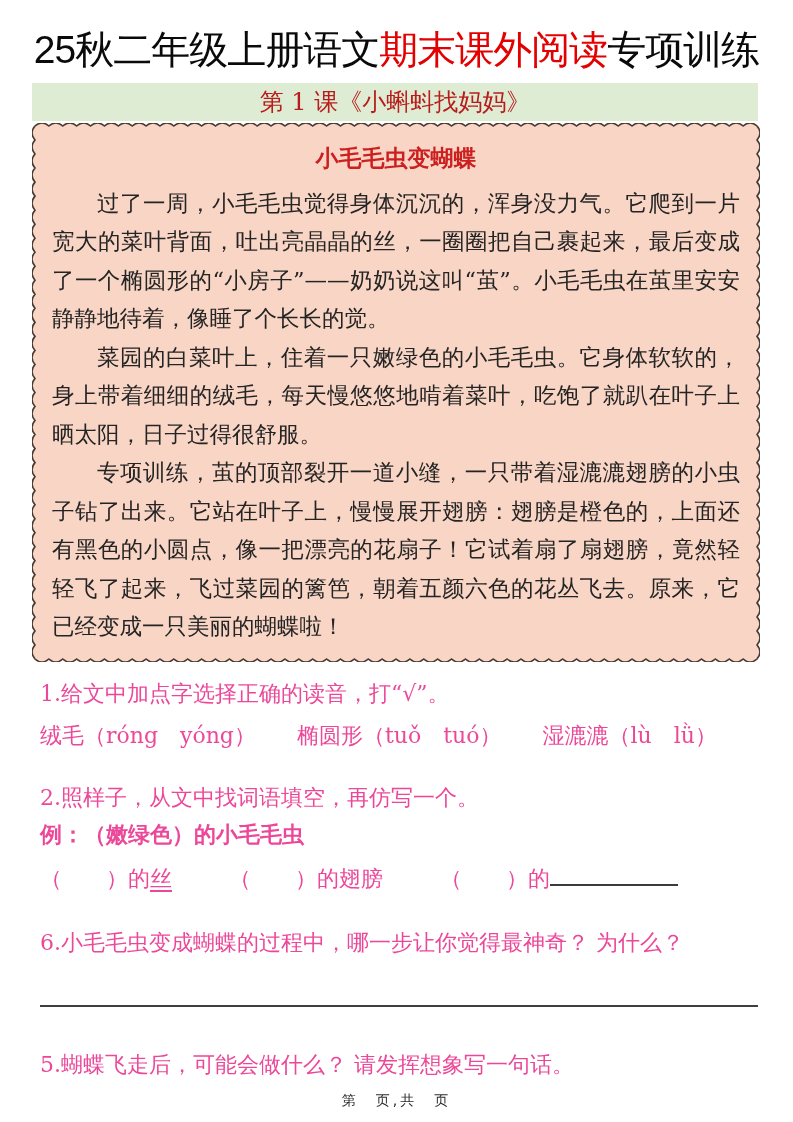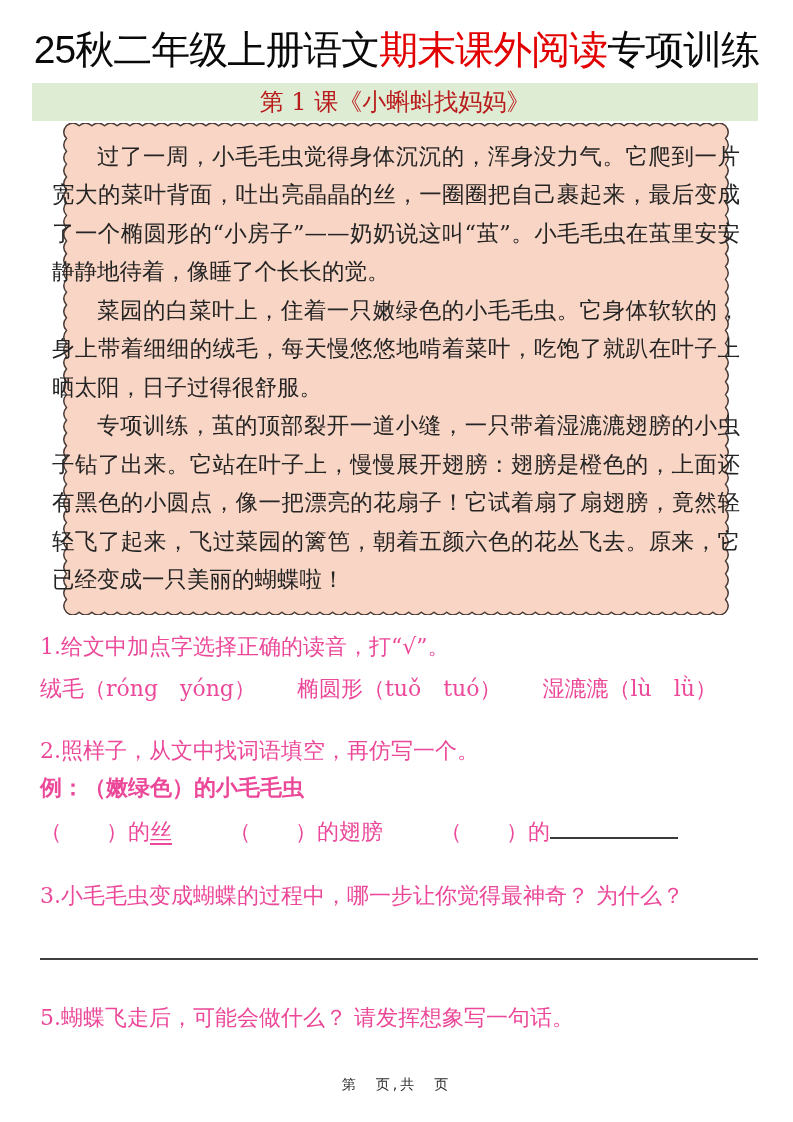--- a/index.html
+++ b/index.html
@@ -79,21 +79,21 @@
   }
   .q3{margin-top:28px;}
   .answer-line{
     width:718px;height:0;
     border-bottom:2px solid #3f3f3f;
     margin-top:44px;
   }
   .q4{margin-top:40px;}
   .footer{
     position:absolute;
-    bottom:28px;left:0;width:100%;
+    bottom:12px;left:0;width:100%;
     text-align:center;
     font-size:14px;
     letter-spacing:3px;
     color:#2a2a2a;
     font-family:"DejaVu Sans", sans-serif;
   }
 </style>
 </head>
 <body>
 
@@ -105,20 +105,21 @@
 
   <div class="content">
 
     <div class="lesson-banner">第 1 课《小蝌蚪找妈妈》</div>
 
     <div class="story-box">
       <svg class="wave" xmlns="http://www.w3.org/2000/svg" viewBox="0 0 728 539">
         <path id="wave-path" fill="#f8d5c5" stroke="#4a3a33" stroke-width="1.6" d="M 3 3 q 6.9423076923076925 -6 13.884615384615385 0 q 6.9423076923076925 -6 13.884615384615385 0 q 6.9423076923076925 -6 13.884615384615385 0 q 6.9423076923076925 -6 13.884615384615385 0 q 6.9423076923076925 -6 13.884615384615385 0 q 6.9423076923076925 -6 13.884615384615385 0 q 6.9423076923076925 -6 13.884615384615385 0 q 6.9423076923076925 -6 13.884615384615385 0 q 6.9423076923076925 -6 13.884615384615385 0 q 6.9423076923076925 -6 13.884615384615385 0 q 6.9423076923076925 -6 13.884615384615385 0 q 6.9423076923076925 -6 13.884615384615385 0 q 6.9423076923076925 -6 13.884615384615385 0 q 6.9423076923076925 -6 13.884615384615385 0 q 6.9423076923076925 -6 13.884615384615385 0 q 6.9423076923076925 -6 13.884615384615385 0 q 6.9423076923076925 -6 13.884615384615385 0 q 6.9423076923076925 -6 13.884615384615385 0 q 6.9423076923076925 -6 13.884615384615385 0 q 6.9423076923076925 -6 13.884615384615385 0 q 6.9423076923076925 -6 13.884615384615385 0 q 6.9423076923076925 -6 13.884615384615385 0 q 6.9423076923076925 -6 13.884615384615385 0 q 6.9423076923076925 -6 13.884615384615385 0 q 6.9423076923076925 -6 13.884615384615385 0 q 6.9423076923076925 -6 13.884615384615385 0 q 6.9423076923076925 -6 13.884615384615385 0 q 6.9423076923076925 -6 13.884615384615385 0 q 6.9423076923076925 -6 13.884615384615385 0 q 6.9423076923076925 -6 13.884615384615385 0 q 6.9423076923076925 -6 13.884615384615385 0 q 6.9423076923076925 -6 13.884615384615385 0 q 6.9423076923076925 -6 13.884615384615385 0 q 6.9423076923076925 -6 13.884615384615385 0 q 6.9423076923076925 -6 13.884615384615385 0 q 6.9423076923076925 -6 13.884615384615385 0 q 6.9423076923076925 -6 13.884615384615385 0 q 6.9423076923076925 -6 13.884615384615385 0 q 6.9423076923076925 -6 13.884615384615385 0 q 6.9423076923076925 -6 13.884615384615385 0 q 6.9423076923076925 -6 13.884615384615385 0 q 6.9423076923076925 -6 13.884615384615385 0 q 6.9423076923076925 -6 13.884615384615385 0 q 6.9423076923076925 -6 13.884615384615385 0 q 6.9423076923076925 -6 13.884615384615385 0 q 6.9423076923076925 -6 13.884615384615385 0 q 6.9423076923076925 -6 13.884615384615385 0 q 6.9423076923076925 -6 13.884615384615385 0 q 6.9423076923076925 -6 13.884615384615385 0 q 6.9423076923076925 -6 13.884615384615385 0 q 6.9423076923076925 -6 13.884615384615385 0 q 6.9423076923076925 -6 13.884615384615385 0 q 6 7.0131578947368425 0 14.026315789473685 q 6 7.0131578947368425 0 14.026315789473685 q 6 7.0131578947368425 0 14.026315789473685 q 6 7.0131578947368425 0 14.026315789473685 q 6 7.0131578947368425 0 14.026315789473685 q 6 7.0131578947368425 0 14.026315789473685 q 6 7.0131578947368425 0 14.026315789473685 q 6 7.0131578947368425 0 14.026315789473685 q 6 7.0131578947368425 0 14.026315789473685 q 6 7.0131578947368425 0 14.026315789473685 q 6 7.0131578947368425 0 14.026315789473685 q 6 7.0131578947368425 0 14.026315789473685 q 6 7.0131578947368425 0 14.026315789473685 q 6 7.0131578947368425 0 14.026315789473685 q 6 7.0131578947368425 0 14.026315789473685 q 6 7.0131578947368425 0 14.026315789473685 q 6 7.0131578947368425 0 14.026315789473685 q 6 7.0131578947368425 0 14.026315789473685 q 6 7.0131578947368425 0 14.026315789473685 q 6 7.0131578947368425 0 14.026315789473685 q 6 7.0131578947368425 0 14.026315789473685 q 6 7.0131578947368425 0 14.026315789473685 q 6 7.0131578947368425 0 14.026315789473685 q 6 7.0131578947368425 0 14.026315789473685 q 6 7.0131578947368425 0 14.026315789473685 q 6 7.0131578947368425 0 14.026315789473685 q 6 7.0131578947368425 0 14.026315789473685 q 6 7.0131578947368425 0 14.026315789473685 q 6 7.0131578947368425 0 14.026315789473685 q 6 7.0131578947368425 0 14.026315789473685 q 6 7.0131578947368425 0 14.026315789473685 q 6 7.0131578947368425 0 14.026315789473685 q 6 7.0131578947368425 0 14.026315789473685 q 6 7.0131578947368425 0 14.026315789473685 q 6 7.0131578947368425 0 14.026315789473685 q 6 7.0131578947368425 0 14.026315789473685 q 6 7.0131578947368425 0 14.026315789473685 q 6 7.0131578947368425 0 14.026315789473685 q -6.9423076923076925 6 -13.884615384615385 0 q -6.9423076923076925 6 -13.884615384615385 0 q -6.9423076923076925 6 -13.884615384615385 0 q -6.9423076923076925 6 -13.884615384615385 0 q -6.9423076923076925 6 -13.884615384615385 0 q -6.9423076923076925 6 -13.884615384615385 0 q -6.9423076923076925 6 -13.884615384615385 0 q -6.9423076923076925 6 -13.884615384615385 0 q -6.9423076923076925 6 -13.884615384615385 0 q -6.9423076923076925 6 -13.884615384615385 0 q -6.9423076923076925 6 -13.884615384615385 0 q -6.9423076923076925 6 -13.884615384615385 0 q -6.9423076923076925 6 -13.884615384615385 0 q -6.9423076923076925 6 -13.884615384615385 0 q -6.9423076923076925 6 -13.884615384615385 0 q -6.9423076923076925 6 -13.884615384615385 0 q -6.9423076923076925 6 -13.884615384615385 0 q -6.9423076923076925 6 -13.884615384615385 0 q -6.9423076923076925 6 -13.884615384615385 0 q -6.9423076923076925 6 -13.884615384615385 0 q -6.9423076923076925 6 -13.884615384615385 0 q -6.9423076923076925 6 -13.884615384615385 0 q -6.9423076923076925 6 -13.884615384615385 0 q -6.9423076923076925 6 -13.884615384615385 0 q -6.9423076923076925 6 -13.884615384615385 0 q -6.9423076923076925 6 -13.884615384615385 0 q -6.9423076923076925 6 -13.884615384615385 0 q -6.9423076923076925 6 -13.884615384615385 0 q -6.9423076923076925 6 -13.884615384615385 0 q -6.9423076923076925 6 -13.884615384615385 0 q -6.9423076923076925 6 -13.884615384615385 0 q -6.9423076923076925 6 -13.884615384615385 0 q -6.9423076923076925 6 -13.884615384615385 0 q -6.9423076923076925 6 -13.884615384615385 0 q -6.9423076923076925 6 -13.884615384615385 0 q -6.9423076923076925 6 -13.884615384615385 0 q -6.9423076923076925 6 -13.884615384615385 0 q -6.9423076923076925 6 -13.884615384615385 0 q -6.9423076923076925 6 -13.884615384615385 0 q -6.9423076923076925 6 -13.884615384615385 0 q -6.9423076923076925 6 -13.884615384615385 0 q -6.9423076923076925 6 -13.884615384615385 0 q -6.9423076923076925 6 -13.884615384615385 0 q -6.9423076923076925 6 -13.884615384615385 0 q -6.9423076923076925 6 -13.884615384615385 0 q -6.9423076923076925 6 -13.884615384615385 0 q -6.9423076923076925 6 -13.884615384615385 0 q -6.9423076923076925 6 -13.884615384615385 0 q -6.9423076923076925 6 -13.884615384615385 0 q -6.9423076923076925 6 -13.884615384615385 0 q -6.9423076923076925 6 -13.884615384615385 0 q -6.9423076923076925 6 -13.884615384615385 0 q -6 -7.0131578947368425 0 -14.026315789473685 q -6 -7.0131578947368425 0 -14.026315789473685 q -6 -7.0131578947368425 0 -14.026315789473685 q -6 -7.0131578947368425 0 -14.026315789473685 q -6 -7.0131578947368425 0 -14.026315789473685 q -6 -7.0131578947368425 0 -14.026315789473685 q -6 -7.0131578947368425 0 -14.026315789473685 q -6 -7.0131578947368425 0 -14.026315789473685 q -6 -7.0131578947368425 0 -14.026315789473685 q -6 -7.0131578947368425 0 -14.026315789473685 q -6 -7.0131578947368425 0 -14.026315789473685 q -6 -7.0131578947368425 0 -14.026315789473685 q -6 -7.0131578947368425 0 -14.026315789473685 q -6 -7.0131578947368425 0 -14.026315789473685 q -6 -7.0131578947368425 0 -14.026315789473685 q -6 -7.0131578947368425 0 -14.026315789473685 q -6 -7.0131578947368425 0 -14.026315789473685 q -6 -7.0131578947368425 0 -14.026315789473685 q -6 -7.0131578947368425 0 -14.026315789473685 q -6 -7.0131578947368425 0 -14.026315789473685 q -6 -7.0131578947368425 0 -14.026315789473685 q -6 -7.0131578947368425 0 -14.026315789473685 q -6 -7.0131578947368425 0 -14.026315789473685 q -6 -7.0131578947368425 0 -14.026315789473685 q -6 -7.0131578947368425 0 -14.026315789473685 q -6 -7.0131578947368425 0 -14.026315789473685 q -6 -7.0131578947368425 0 -14.026315789473685 q -6 -7.0131578947368425 0 -14.026315789473685 q -6 -7.0131578947368425 0 -14.026315789473685 q -6 -7.0131578947368425 0 -14.026315789473685 q -6 -7.0131578947368425 0 -14.026315789473685 q -6 -7.0131578947368425 0 -14.026315789473685 q -6 -7.0131578947368425 0 -14.026315789473685 q -6 -7.0131578947368425 0 -14.026315789473685 q -6 -7.0131578947368425 0 -14.026315789473685 q -6 -7.0131578947368425 0 -14.026315789473685 q -6 -7.0131578947368425 0 -14.026315789473685 q -6 -7.0131578947368425 0 -14.026315789473685 Z"></path>
       </svg>
       <div class="story-inner">
+        <div class="story-title">小毛毛虫变蝴蝶</div>
         <p class="story-para">过了一周，小毛毛虫觉得身体沉沉的，浑身没力气。它爬到一片宽大的菜叶背面，吐出亮晶晶的丝，一圈圈把自己裹起来，最后变成了一个椭圆形的“小房子”——奶奶说这叫“茧”。小毛毛虫在茧里安安静静地待着，像睡了个长长的觉。</p>
         <p class="story-para">菜园的白菜叶上，住着一只嫩绿色的小毛毛虫。它身体软软的，身上带着细细的绒毛，每天慢悠悠地啃着菜叶，吃饱了就趴在叶子上晒太阳，日子过得很舒服。</p>
         <p class="story-para">专项训练，茧的顶部裂开一道小缝，一只带着湿漉漉翅膀的小虫子钻了出来。它站在叶子上，慢慢展开翅膀：翅膀是橙色的，上面还有黑色的小圆点，像一把漂亮的花扇子！它试着扇了扇翅膀，竟然轻轻飞了起来，飞过菜园的篱笆，朝着五颜六色的花丛飞去。原来，它已经变成一只美丽的蝴蝶啦！</p>
       </div>
     </div>
 
     <div class="questions">
 
       <p class="q-text q1">1.给文中加点字选择正确的读音，打“√”。</p>
       <div class="pinyin-line">
@@ -128,21 +129,21 @@
       </div>
 
       <p class="q-text q2">2.照样子，从文中找词语填空，再仿写一个。</p>
       <div class="example-line">例：（嫩绿色）的小毛毛虫</div>
       <div class="fill-line">
         <span class="fill-group"><span>（　　）的</span><span class="underlined">丝</span></span>
         <span class="fill-group"><span>（　　）的</span><span>翅膀</span></span>
         <span class="fill-group"><span>（　　）的</span><span class="word-blank"></span></span>
       </div>
 
-      <p class="q-text q3">3.小毛毛虫变成蝴蝶的过程中，哪一步让你觉得最神奇？ 为什么？</p>
+      <p class="q-text q3">6.小毛毛虫变成蝴蝶的过程中，哪一步让你觉得最神奇？ 为什么？</p>
       <div class="answer-line"></div>
 
       <p class="q-text q4">5.蝴蝶飞走后，可能会做什么？ 请发挥想象写一句话。</p>
 
     </div>
   </div>
 
   <div class="footer">第　页,共　页</div>
 
 </div>

